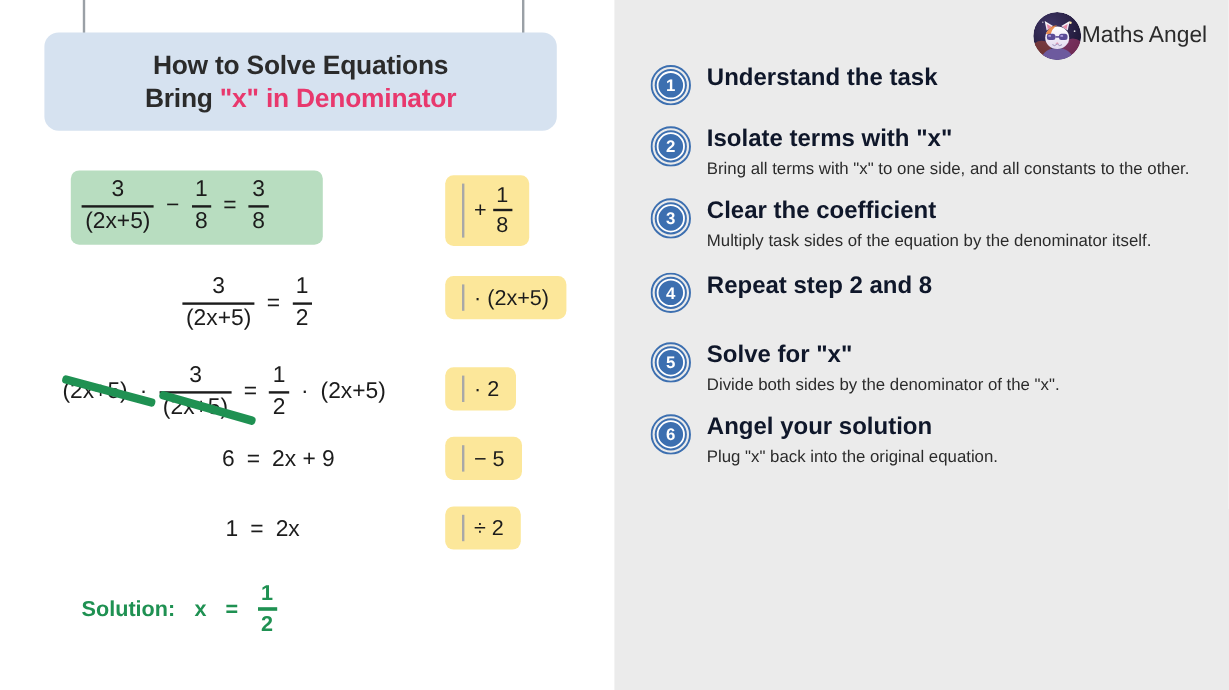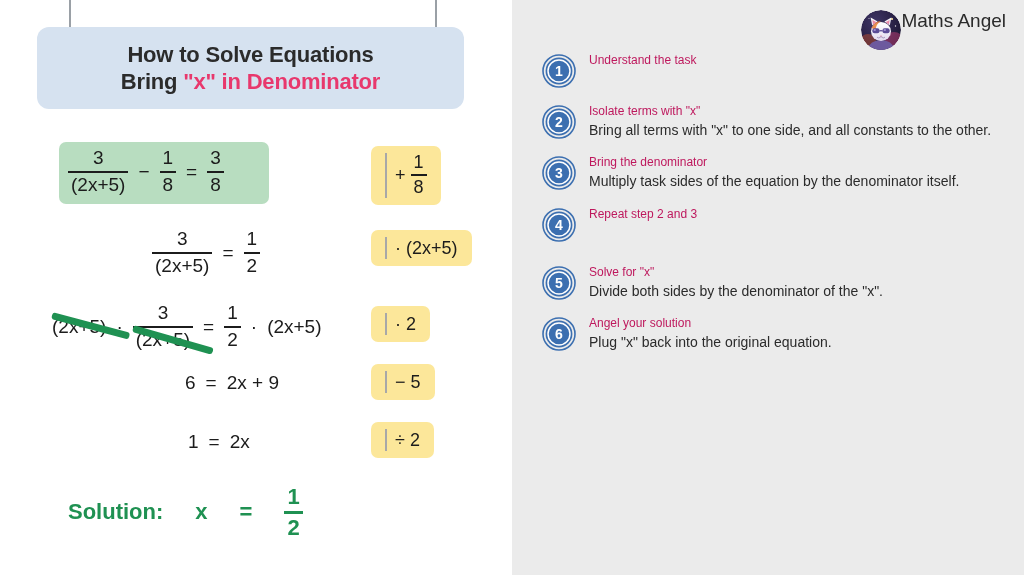--- a/index.html
+++ b/index.html
@@ -131,39 +131,40 @@
     min-height: 22px;
   }
   .chip-text { display: flex; align-items: center; gap: 5px; }
 
   
   #solution-row {
     position: absolute;
     left: 68px; top: 485px;
     display: flex;
     align-items: center;
-    gap: 32px;
+    gap: 16px;
     color: #1f9152;
     font-weight: bold;
-    font-size: 22px;
+    font-size: 18px;
   }
   #solution-row .frac .bar { background: #1f9152; height: 3px; }
 
   
   #right-panel {
     position: absolute;
     left: 512px; top: 0;
     width: 512px; height: 575px;
     background: #ebebeb;
   }
 
   #brand {
     position: absolute;
     right: 18px; top: 10px;
     display: flex;
+    align-items: center;
   }
   #brand-name {
     font-size: 19px;
     color: #2b2b2b;
   }
   .avatar {
     width: 40px; height: 40px;
     border-radius: 50%;
     overflow: hidden;
     flex-shrink: 0;
@@ -177,23 +178,23 @@
     margin-bottom: 13px;
   }
   .step-badge {
     width: 34px; height: 34px;
     flex-shrink: 0;
     position: relative;
     margin-top: 2px;
   }
   .step-body { padding-top: 1px; }
   .step-title {
-    font-size: 12px;
-    font-weight: normal;
-    color: #be185d;
+    font-size: 20px;
+    font-weight: bold;
+    color: #0f172a;
     line-height: 1.2;
     margin-bottom: 3px;
     white-space: nowrap;
   }
   .step-desc {
     font-size: 14px;
     color: #2b2b2b;
     line-height: 1.32;
   }
   .step-desc .hl {
@@ -432,33 +433,33 @@
           </div>
         </div>
         <div class="step" style="margin-bottom: 15px;">
           <div class="step-badge"><svg viewBox="0 0 34 34" width="34" height="34" aria-hidden="true">
               <circle cx="17" cy="17" r="16" fill="none" stroke="#3c6fb0" stroke-width="1.6"></circle>
               <circle cx="17" cy="17" r="13.4" fill="#3c6fb0"></circle>
               <circle cx="17" cy="17" r="11" fill="none" stroke="#ffffff" stroke-width="1.5"></circle>
               <text x="17" y="17" text-anchor="middle" dominant-baseline="central" fill="#ffffff" font-family="Liberation Sans, sans-serif" font-size="14" font-weight="bold">3</text>
             </svg></div>
           <div class="step-body">
-            <div class="step-title">Bring the denominator</div>
+            <div class="step-title">Clear the coefficient</div>
             <div class="step-desc"><span>Multiply task sides of the equation by the denominator itself.</span></div>
           </div>
         </div>
         <div class="step" style="margin-bottom: 22px;">
           <div class="step-badge"><svg viewBox="0 0 34 34" width="34" height="34" aria-hidden="true">
               <circle cx="17" cy="17" r="16" fill="none" stroke="#3c6fb0" stroke-width="1.6"></circle>
               <circle cx="17" cy="17" r="13.4" fill="#3c6fb0"></circle>
               <circle cx="17" cy="17" r="11" fill="none" stroke="#ffffff" stroke-width="1.5"></circle>
               <text x="17" y="17" text-anchor="middle" dominant-baseline="central" fill="#ffffff" font-family="Liberation Sans, sans-serif" font-size="14" font-weight="bold">4</text>
             </svg></div>
           <div class="step-body">
-            <div class="step-title">Repeat step 2 and 3</div>
+            <div class="step-title">Repeat step 2 and 8</div>
           </div>
         </div>
         <div class="step" style="margin-bottom: 14px;">
           <div class="step-badge"><svg viewBox="0 0 34 34" width="34" height="34" aria-hidden="true">
               <circle cx="17" cy="17" r="16" fill="none" stroke="#3c6fb0" stroke-width="1.6"></circle>
               <circle cx="17" cy="17" r="13.4" fill="#3c6fb0"></circle>
               <circle cx="17" cy="17" r="11" fill="none" stroke="#ffffff" stroke-width="1.5"></circle>
               <text x="17" y="17" text-anchor="middle" dominant-baseline="central" fill="#ffffff" font-family="Liberation Sans, sans-serif" font-size="14" font-weight="bold">5</text>
             </svg></div>
           <div class="step-body">

